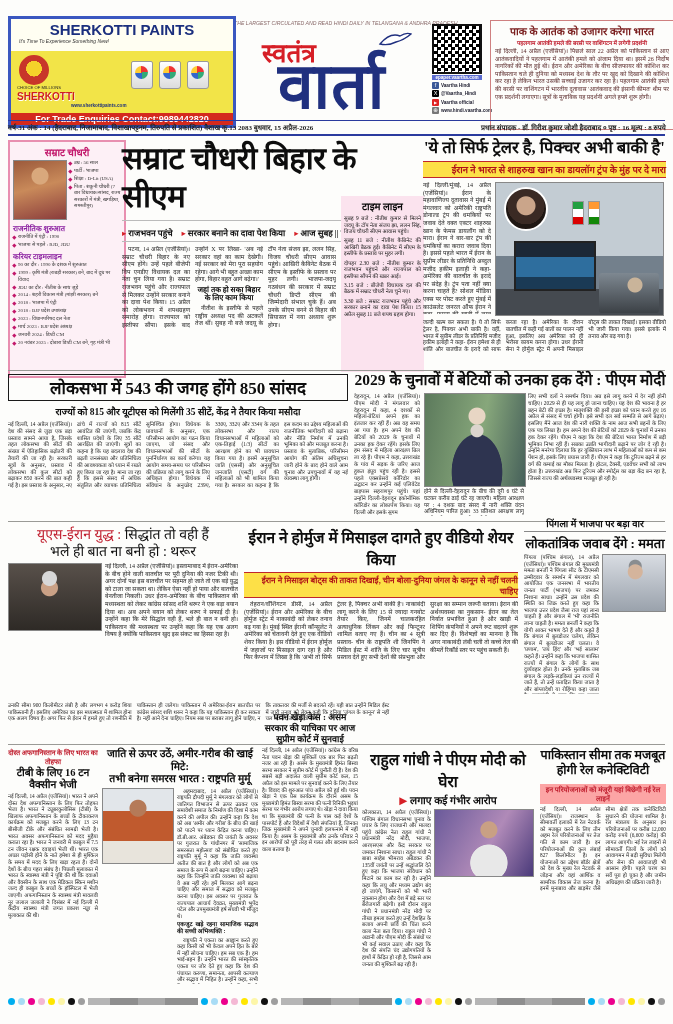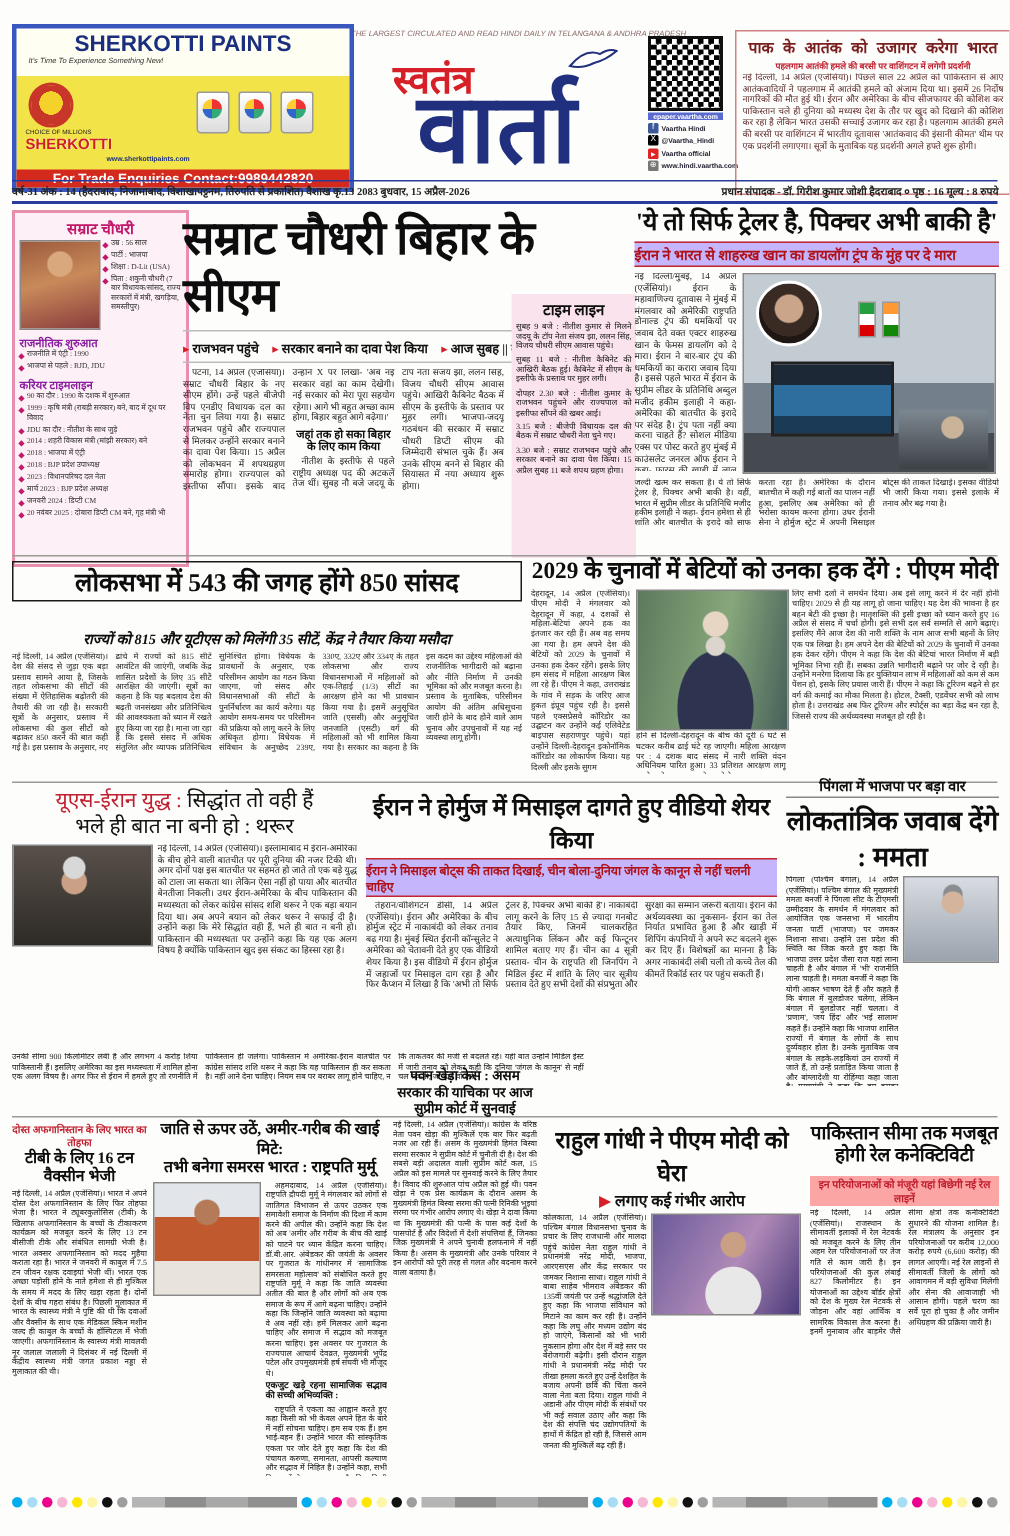--- a/index.html
+++ b/index.html
@@ -8,22 +8,22 @@
   .abs{position:absolute;}
   .eng{font-family:"Liberation Sans","DejaVu Sans",sans-serif;}
   .hbody{font-size:6px;line-height:7.6px;text-align:justify;color:#1c1c1c;overflow:hidden;}
   .hbody p{margin:0 0 2px 0;text-indent:6px;}
   .cols2{column-count:2;column-gap:5px;}
   .cols3{column-count:3;column-gap:5px;}
   .cols4{column-count:4;column-gap:5px;}
   .cols5{column-count:5;column-gap:5px;}
   .hl{font-weight:bold;color:#0d0d0d;}
   .center{text-align:center;}
-  .redband{background:#c4b5fd;border-top:1.5px solid #c0262c;border-bottom:1.5px solid #c0262c;
-           color:#b01117;font-weight:bold;text-align:left;}
+  .redband{background:#fde047;border-top:1.5px solid #c0262c;border-bottom:1.5px solid #c0262c;
+           color:#b01117;font-weight:bold;text-align:right;}
   .rule{position:absolute;border-top:1px solid #9a9a96;}
   .photo{position:relative;overflow:hidden;border:1px solid #888;}
   .cap{font-size:5.5px;line-height:6.8px;text-align:justify;color:#222;overflow:hidden;}
   
   #mast-title2{font-size:64px;line-height:58px;font-weight:bold;color:#20307f;letter-spacing:1px;}
   #mast-title1{font-size:26px;font-weight:bold;color:#d61f26;text-shadow:0 0 2px #fff;}
   
   #adbox{border:3px solid #3a57c0;background:linear-gradient(#fffef2 0 30%,#f2e448 30% 88%,#f2e448 88%);}
   .lion{width:26px;height:26px;border-radius:50%;background:radial-gradient(circle at 50% 45%,#f5d22a 40%,#c8362a 41%);border:2px solid #c8362a;}
   .bucket{width:20px;height:26px;background:linear-gradient(#fff,#dcdcdc);border:1px solid #999;border-radius:2px 2px 3px 3px;position:relative;}
@@ -106,21 +106,21 @@
       <span class="ic eng" style="background:#e02424;font-size:4px;">▶</span>
       <span class="lb eng">Vaartha official</span>
     </div>
     <div class="soc">
       <span class="ic eng" style="background:#777;">⊕</span>
       <span class="lb eng">www.hindi.vaartha.com</span>
     </div>
   </div>
 
   <div class="abs" style="left:490px;top:20px;width:174px;height:102px;border:1px solid #cf8080;padding:3px 4px;overflow:hidden;">
-    <div class="center" style="font-size:10.5px;font-weight:bold;color:#7a1f1f;font-family:Liberation Mono, monospace;">पाक के आतंक को उजागर करेगा भारत</div>
+    <div class="center" style="font-size:10.5px;font-weight:bold;color:#7a1f1f;">पाक के आतंक को उजागर करेगा भारत</div>
     <div class="center" style="font-size:5.8px;font-weight:bold;color:#c01f2f;margin:1px 0;">पहलगाम आतंकी हमले की बरसी पर वाशिंगटन में लगेगी प्रदर्शनी</div>
     <div class="hbody" style="color:#5a2a2a;height:72px;">नई दिल्ली, 14 अप्रैल (एजेंसियां)। पिछले साल 22 अप्रैल को पाकिस्तान से आए आतंकवादियों ने पहलगाम में आतंकी हमले को अंजाम दिया था। इसमें 26 निर्दोष नागरिकों की मौत हुई थी। ईरान और अमेरिका के बीच सीजफायर की कोशिश कर पाकिस्तान चले ही दुनिया को मध्यस्थ देश के तौर पर खुद को दिखाने की कोशिश कर रहा है लेकिन भारत उसकी सच्चाई उजागर कर रहा है। पहलगाम आतंकी हमले की बरसी पर वाशिंगटन में भारतीय दूतावास 'आतंकवाद की इंसानी कीमत' थीम पर एक प्रदर्शनी लगाएगा। सूत्रों के मुताबिक यह प्रदर्शनी अगले हफ्ते शुरू होगी।</div>
   </div>
 
   <div class="abs" style="left:8px;top:120px;width:657px;border-top:1px solid #2a3b9e;"></div>
   <div class="abs" style="left:8px;top:123px;width:420px;font-size:7px;font-weight:bold;color:#222;">वर्ष-31 अंक : 14 (हैदराबाद, निजामाबाद, विशाखापट्टनम, तिरुपति से प्रकाशित) वैशाख कृ.13 2083 बुधवार, 15 अप्रैल-2026</div>
   <div class="abs" style="right:8px;top:123px;width:232px;font-size:7px;font-weight:bold;color:#222;">प्रधान संपादक - डॉ. गिरीश कुमार जोशी हैदराबाद ० पृष्ठ : 16 मूल्य : 8 रुपये</div>
   <div class="abs" style="left:8px;top:134px;width:657px;border-top:2px solid #2a3b9e;"></div>
 
   <div id="profile" class="abs" style="left:8px;top:140px;width:108px;height:228px;padding:3px;overflow:hidden;">
@@ -193,21 +193,21 @@
               radial-gradient(circle at 60% 30%, #c9b49a 7px, transparent 8px), linear-gradient(#7e8891,#3c4146);border-radius:3px;"></span>
       </div>
     </div>
     <div class="cap cols3" style="margin-top:3px;height:40px;">जल्दी खत्म कर सकता है। ये तो सिर्फ ट्रेलर है, पिक्चर अभी बाकी है। वहीं, भारत में सुप्रीम लीडर के प्रतिनिधि मजीद हकीम इलाही ने कहा- ईरान हमेशा से ही शांति और बातचीत के इरादे को साफ करता रहा है। अमेरिका के दौरान बातचीत में कही गई बातों का पालन नहीं हुआ, इसलिए अब अमेरिका को ही भरोसा कायम करना होगा। उधर ईरानी सेना ने होर्मुज स्ट्रेट में अपनी मिसाइल बोट्स की ताकत दिखाई। इसका वीडियो भी जारी किया गया। इससे इलाके में तनाव और बढ़ गया है।</div>
   </div>
 
   <div class="rule" style="left:8px;top:370px;width:657px;"></div>
 
   <div class="abs" style="left:8px;top:374px;width:340px;height:144px;">
     <div class="hl center" style="font-size:17px;border:1.5px solid #1a1a1a;padding:1px 2px;">लोकसभा में 543 की जगह होंगे 850 सांसद</div>
-    <div class="hl center" style="font-size:9.5px;margin-top:18px;font-style:italic;">राज्यों को 815 और यूटीएस को मिलेंगी 35 सीटें, केंद्र ने तैयार किया मसौदा</div>
+    <div class="hl center" style="font-size:9.5px;margin-top:4px;">राज्यों को 815 और यूटीएस को मिलेंगी 35 सीटें, केंद्र ने तैयार किया मसौदा</div>
     <div class="hbody cols5" style="margin-top:3px;height:102px;font-size:5.4px;line-height:6.8px;">नई दिल्ली, 14 अप्रैल (एजेंसियां)। देश की संसद से जुड़ा एक बड़ा प्रस्ताव सामने आया है, जिसके तहत लोकसभा की सीटों की संख्या में ऐतिहासिक बढ़ोतरी की तैयारी की जा रही है। सरकारी सूत्रों के अनुसार, प्रस्ताव में लोकसभा की कुल सीटों को बढ़ाकर 850 करने की बात कही गई है। इस प्रस्ताव के अनुसार, नए ढांचे में राज्यों को 815 सीटें आवंटित की जाएंगी, जबकि केंद्र शासित प्रदेशों के लिए 35 सीटें आरक्षित की जाएंगी। सूत्रों का कहना है कि यह बदलाव देश की बढ़ती जनसंख्या और प्रतिनिधित्व की आवश्यकता को ध्यान में रखते हुए किया जा रहा है। माना जा रहा है कि इससे संसद में अधिक संतुलित और व्यापक प्रतिनिधित्व सुनिश्चित होगा। विधेयक के प्रावधानों के अनुसार, एक परिसीमन आयोग का गठन किया जाएगा, जो संसद और विधानसभाओं की सीटों के पुनर्निर्धारण का कार्य करेगा। यह आयोग समय-समय पर परिसीमन की प्रक्रिया को लागू करने के लिए अधिकृत होगा। विधेयक में संविधान के अनुच्छेद 239ए, 330ए, 332ए और 334ए के तहत लोकसभा और राज्य विधानसभाओं में महिलाओं को एक-तिहाई (1/3) सीटों का आरक्षण होने का भी प्रावधान किया गया है। इसमें अनुसूचित जाति (एससी) और अनुसूचित जनजाति (एसटी) वर्ग की महिलाओं को भी शामिल किया गया है। सरकार का कहना है कि इस कदम का उद्देश्य महिलाओं की राजनीतिक भागीदारी को बढ़ाना और नीति निर्माण में उनकी भूमिका को और मजबूत करना है। प्रस्ताव के मुताबिक, परिसीमन आयोग की अंतिम अधिसूचना जारी होने के बाद होने वाले आम चुनाव और उपचुनावों में यह नई व्यवस्था लागू होगी।</div>
   </div>
 
   <div class="abs" style="left:354px;top:368px;width:312px;height:150px;">
     <div class="hl center" style="font-size:15.5px;">2029 के चुनावों में बेटियों को उनका हक देंगे : पीएम मोदी</div>
     <div style="display:flex;gap:4px;margin-top:3px;">
       <div class="hbody" style="width:66px;height:122px;font-size:5.4px;line-height:6.8px;">देहरादून, 14 अप्रैल (एजेंसियां)। पीएम मोदी ने मंगलवार को देहरादून में कहा, 4 दशकों से महिला-बेटियां अपने हक का इंतजार कर रही हैं। अब वह समय आ गया है। हम अपने देश की बेटियों को 2029 के चुनावों में उनका हक देकर रहेंगे। इसके लिए हम संसद में महिला आरक्षण बिल ला रहे हैं। पीएम ने कहा, उत्तराखंड के गांव में सड़क के जरिए आज हुकत इंप्रूव पहुंच रही है। इससे पहले एक्सप्रेसवे कॉरिडोर का उद्घाटन कर उन्होंने कई एलिवेटेड बाइपास सहराणपुर पहुंचे। यहां उन्होंने दिल्ली-देहरादून इकोनॉमिक कॉरिडोर का लोकार्पण किया। यह दिल्ली और इसके सुगम</div>
       <div style="width:100px;">
         <div class="photo" style="width:100px;height:92px;background:
              radial-gradient(circle at 52% 24%, #e8d6c4 8px, transparent 9px),
@@ -240,21 +240,21 @@
   <div class="abs" style="left:244px;top:526px;width:274px;height:172px;">
     <div class="hl center" style="font-size:15.5px;">ईरान ने होर्मुज में मिसाइल दागते हुए वीडियो शेयर किया</div>
     <div class="redband" style="font-size:8.2px;margin-top:2px;padding:1px 0;">ईरान ने मिसाइल बोट्स की ताकत दिखाई, चीन बोला-दुनिया जंगल के कानून से नहीं चलनी चाहिए</div>
     <div class="hbody cols3" style="margin-top:3px;height:128px;">
       <p>तेहरान/वॉशिंगटन डीसी, 14 अप्रैल (एजेंसियां)। ईरान और अमेरिका के बीच होर्मुज स्ट्रेट में नाकाबंदी को लेकर तनाव बढ़ गया है। मुंबई स्थित ईरानी कॉन्सुलेट ने अमेरिका को चेतावनी देते हुए एक वीडियो शेयर किया है। इस वीडियो में ईरान होर्मुज में जहाजों पर मिसाइल दाग रहा है और फिर कैप्शन में लिखा है कि 'अभी तो सिर्फ ट्रेलर है, पिक्चर अभी बाकी है'। नाकाबंदी लागू करने के लिए 15 से ज्यादा गनबोट तैयार किए, जिनमें चालकरहित अत्याधुनिक लिंकन और कई फिन्टूनर शामिल बताए गए हैं। चीन का 4 सूत्री प्रस्ताव- चीन के राष्ट्रपति शी जिनपिंग ने मिडिल ईस्ट में शांति के लिए चार सूत्रीय प्रस्ताव देते हुए सभी देशों की संप्रभुता और सुरक्षा का सम्मान जरूरी बताया। ईरान की अर्थव्यवस्था का नुकसान- ईरान का तेल निर्यात प्रभावित हुआ है और खाड़ी में शिपिंग कंपनियों ने अपने रूट बदलने शुरू कर दिए हैं। विशेषज्ञों का मानना है कि अगर नाकाबंदी लंबी चली तो कच्चे तेल की कीमतें रिकॉर्ड स्तर पर पहुंच सकती हैं।</p>
     </div>
   </div>
 
   <div class="abs" style="left:524px;top:517px;width:142px;height:181px;">
     <div class="hl center" style="font-size:9.5px;border-bottom:1px solid #888;padding-bottom:1px;">पिंगला में भाजपा पर बड़ा वार</div>
-    <div class="hl center" style="font-size:18px;margin-top:2px;">लोकतांत्रिक जवाब देंगे : ममता</div>
+    <div class="hl center" style="font-size:13px;margin-top:2px;">लोकतांत्रिक जवाब देंगे : ममता</div>
     <div style="margin-top:2px;">
       <div class="photo" style="float:right;width:62px;height:56px;margin:0 0 2px 3px;background:
            radial-gradient(circle at 52% 30%, #d4b49c 7px, transparent 8px),
            radial-gradient(circle at 52% 20%, #8a8d90 6px, transparent 7px),
            linear-gradient(#d8dce2,#9aa2ac);"></div>
       <div class="hbody" style="height:140px;font-size:5.3px;line-height:6.6px;">पिंगला (पश्चिम बंगाल), 14 अप्रैल (एजेंसियां)। पश्चिम बंगाल की मुख्यमंत्री ममता बनर्जी ने पिंगला सीट के टीएमसी उम्मीदवार के समर्थन में मंगलवार को आयोजित एक जनसभा में भारतीय जनता पार्टी (भाजपा) पर जमकर निशाना साधा। उन्होंने उस प्रदेश की स्थिति का जिक्र करते हुए कहा कि भाजपा उत्तर प्रदेश जैसा राज यहां लाना चाहती है और बंगाल में 'भी' राजनीति लाना चाहती है। ममता बनर्जी ने कहा कि योगी आकर भाषण देते हैं और कहते हैं कि बंगाल में बुलडोजर चलेगा, लेकिन बंगाल में बुलडोजर नहीं चलता। वे 'प्रणाम', 'जय हिंद' और 'भई सालाम' कहते हैं। उन्होंने कहा कि भाजपा शासित राज्यों में बंगाल के लोगों के साथ दुर्व्यवहार होता है। उनके मुताबिक जब बंगाल के लड़के-लड़कियां उन राज्यों में जाते हैं, तो उन्हें प्रताड़ित किया जाता है और बांग्लादेशी या रोहिंग्या कहा जाता है। मुख्यमंत्री ने कहा कि हम इसका जवाब लोकतंत्र के माध्यम से देंगे। उन्होंने चेतावनी दी कि डिलिमिटेशन बिल लाया जा सकता है, जो बंगाल को कम कर सकता है। साथ ही उन्होंने एनआरसी लागू करने की कोशिश का आरोप लगाया। ममता बनर्जी ने अपने भाषण में चुनावी प्रक्रिया को लेकर भी कई सवाल उठाए।</div>
     </div>
   </div>
 
   <div class="abs hbody cols4" style="left:8px;top:702px;width:510px;height:40px;font-size:5.3px;line-height:6.6px;">उनकी सीमा 900 किलोमीटर लंबी है और लगभग 4 करोड़ शिया पाकिस्तानी हैं। इसलिए अमेरिका का इस मध्यस्थता में शामिल होना एक अलग विषय है। अगर फिर से ईरान में हमले हुए तो रणनीति में पाकिस्तान ही जलेगा। पाकिस्तान में अमेरिका-ईरान बातचीत पर कांग्रेस सांसद शशि थरूर ने कहा कि यह पाकिस्तान ही कर सकता है। नहीं आने देना चाहिए। नियम सब पर बराबर लागू होने चाहिए, न कि ताकतवर की मर्जी से बदलते रहें। यही बात उन्होंने मिडिल ईस्ट में जारी तनाव को लेकर कही कि दुनिया 'जंगल के कानून' से नहीं चल सकती, जो चाहे वो करे।</div>

